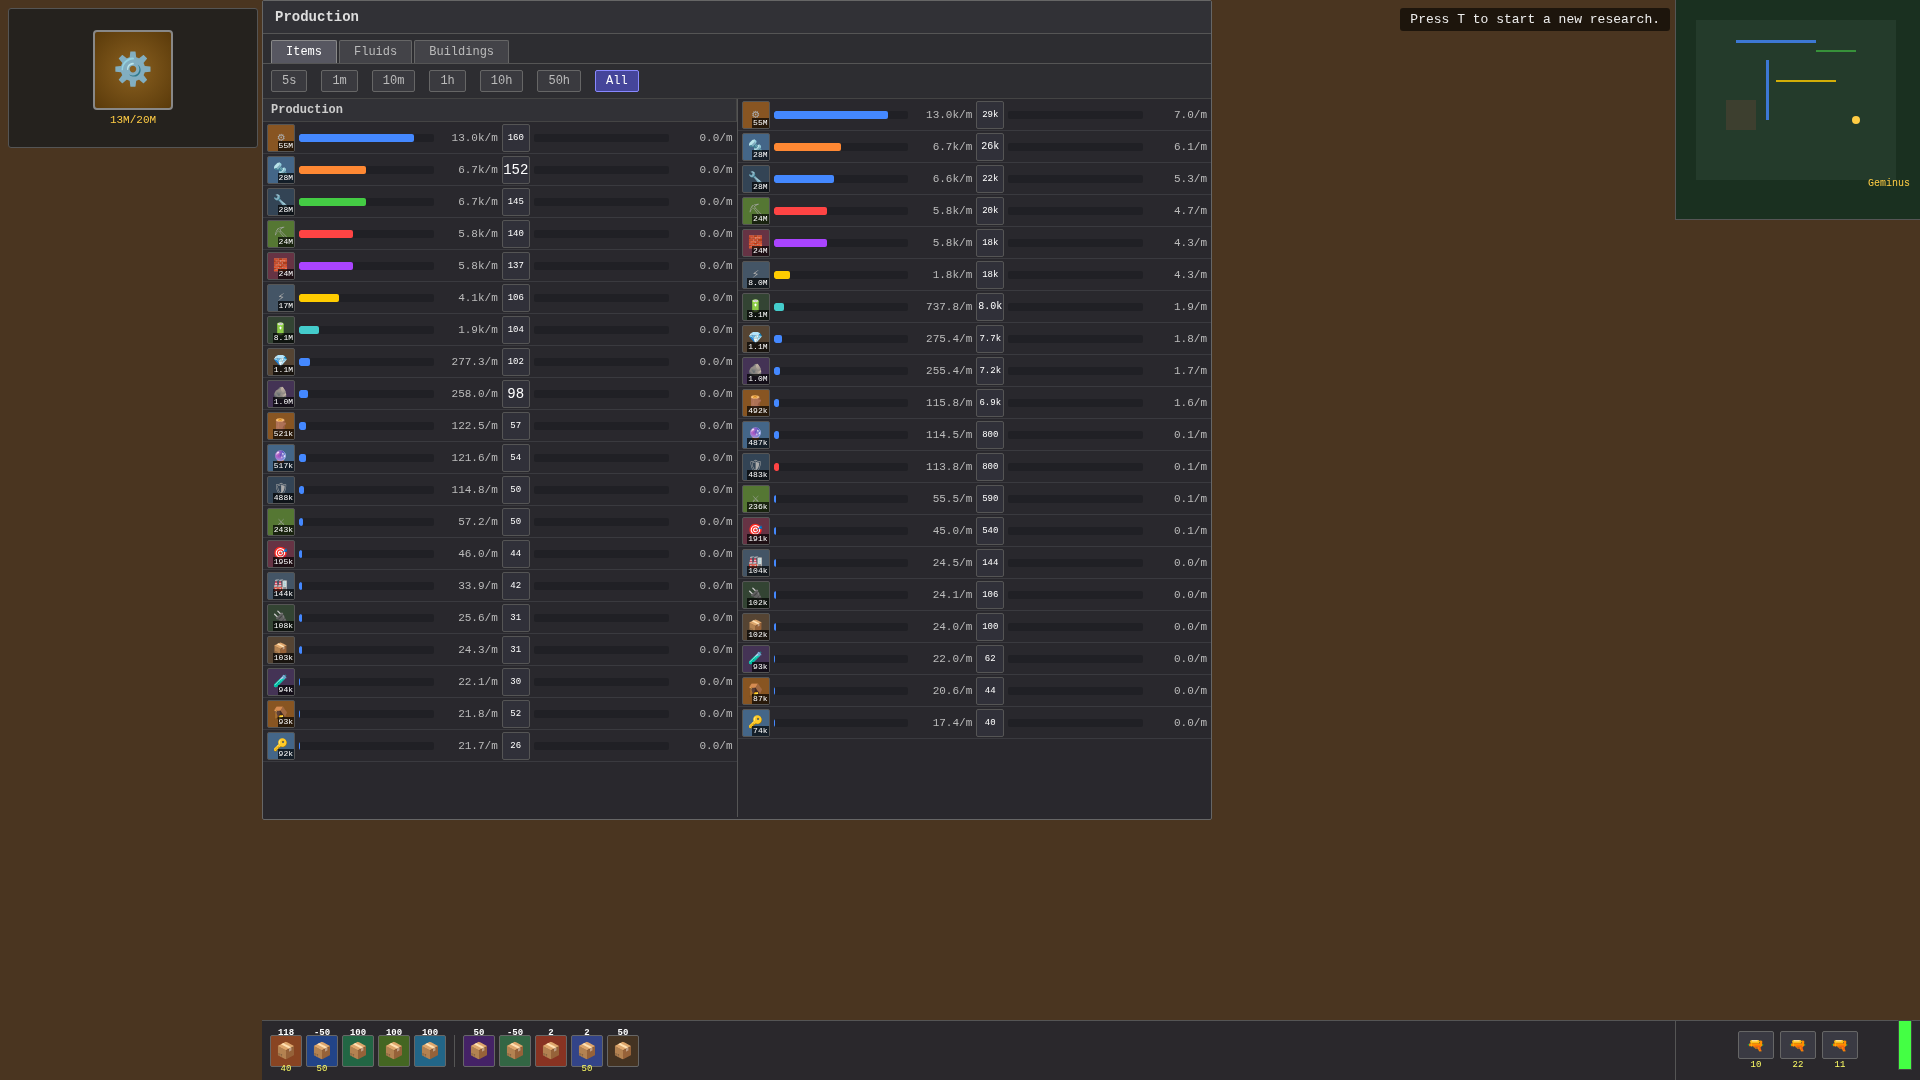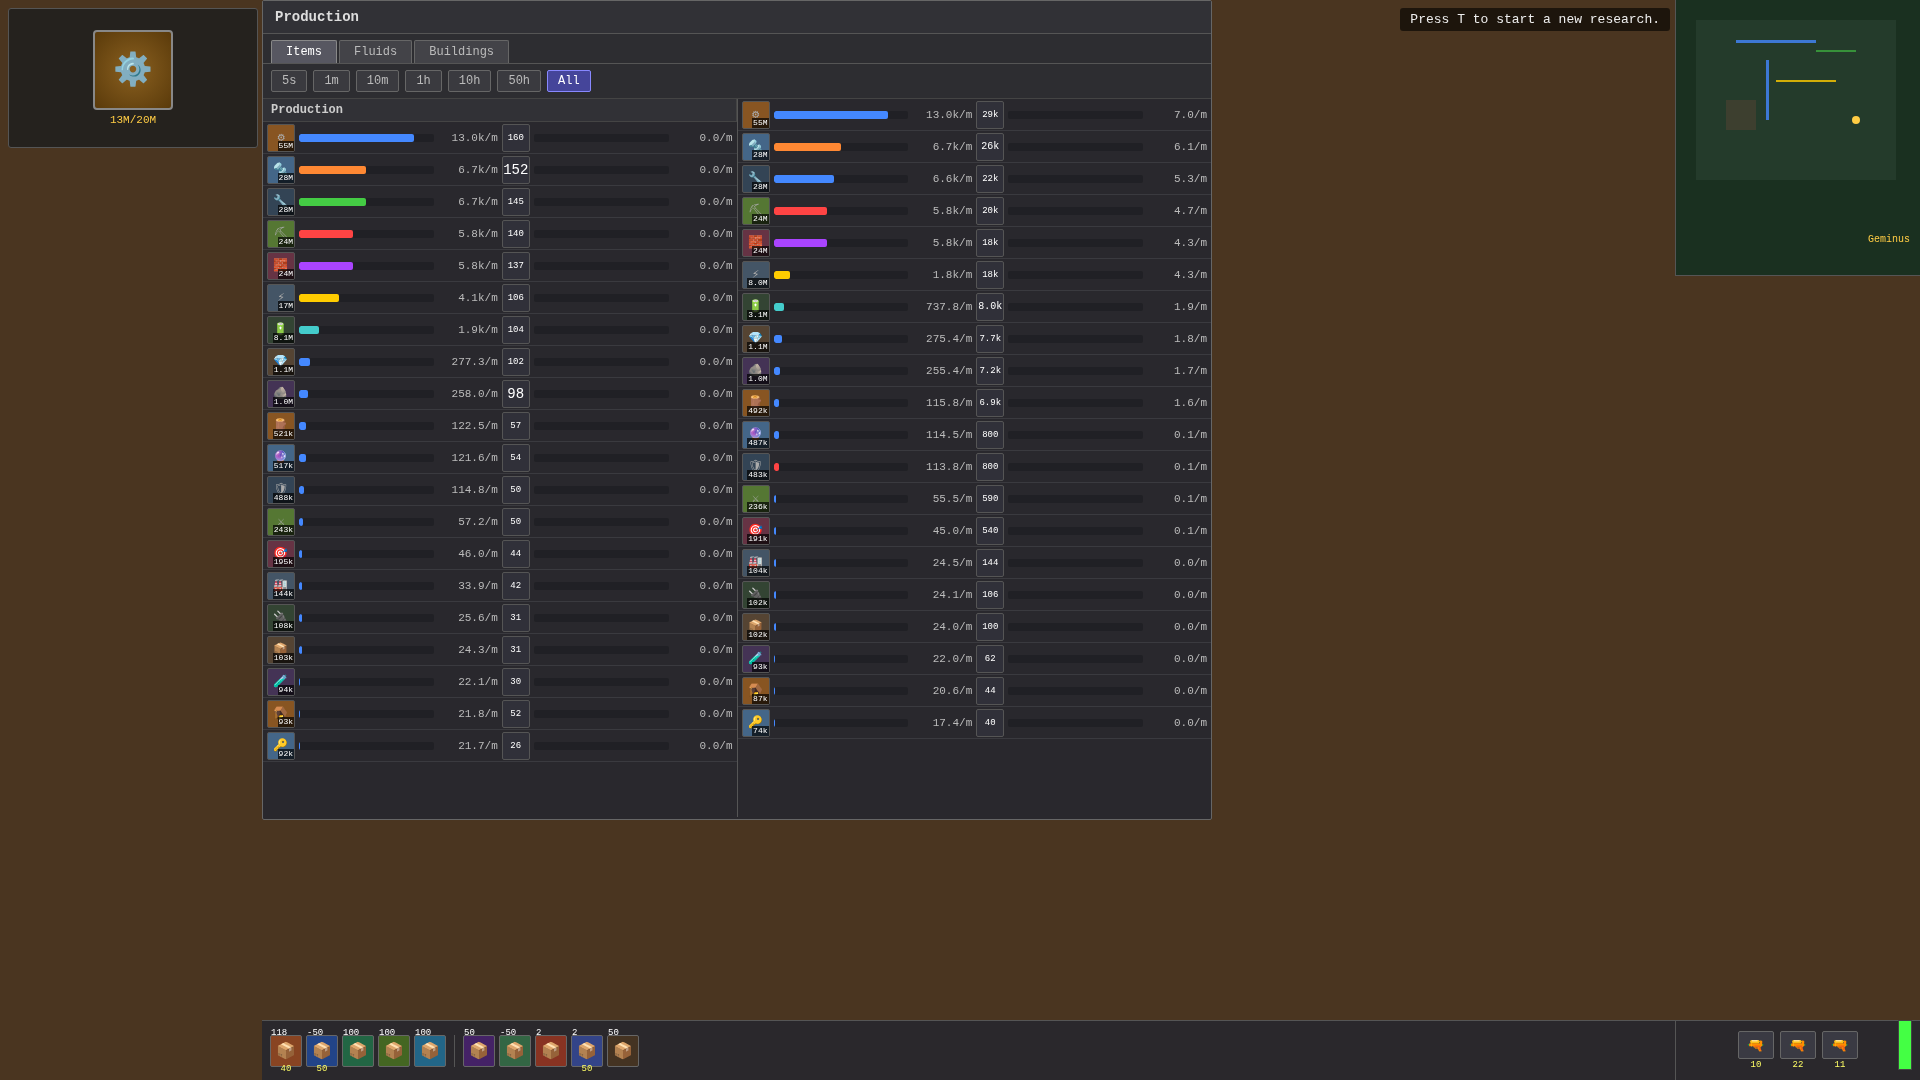--- a/index.html
+++ b/index.html
@@ -96,21 +96,21 @@
     }
     .tab.active {
       background: rgba(90,90,100,0.95);
       color: #fff;
       border-color: #888;
     }
 
     
     .time-filters {
       display: flex;
-      gap: 6px;
+      gap: 14px;
       padding: 6px 8px;
       background: rgba(45,45,50,0.95);
       border-bottom: 1px solid #444;
     }
     .time-btn {
       padding: 3px 10px;
       background: rgba(60,60,65,0.9);
       border: 1px solid #666;
       cursor: pointer;
       color: #bbb;
@@ -231,21 +231,21 @@
       color: #aaa;
       flex-shrink: 0;
     }
 
     
     .minimap {
       position: absolute;
       top: 0;
       right: 0;
       width: 245px;
-      height: 276px;
+      height: 220px;
       background: #1a3020;
       border-left: 1px solid #555;
       border-bottom: 1px solid #555;
       overflow: hidden;
     }
     .minimap-label {
       position: absolute;
       bottom: 30px;
       right: 10px;
       color: #ffcc44;
@@ -278,22 +278,24 @@
       justify-content: center;
       cursor: pointer;
       position: relative;
       flex-shrink: 0;
     }
     .toolbar-item .count-badge {
       position: absolute;
       top: -8px;
       left: 0;
       right: 0;
+      text-align: center;
       font-size: 9px;
       color: #fff;
+      font-weight: bold;
     }
     .toolbar-item .bottom-badge {
       position: absolute;
       bottom: -8px;
       left: 0;
       right: 0;
       text-align: center;
       font-size: 9px;
       color: #ff6;
     }

